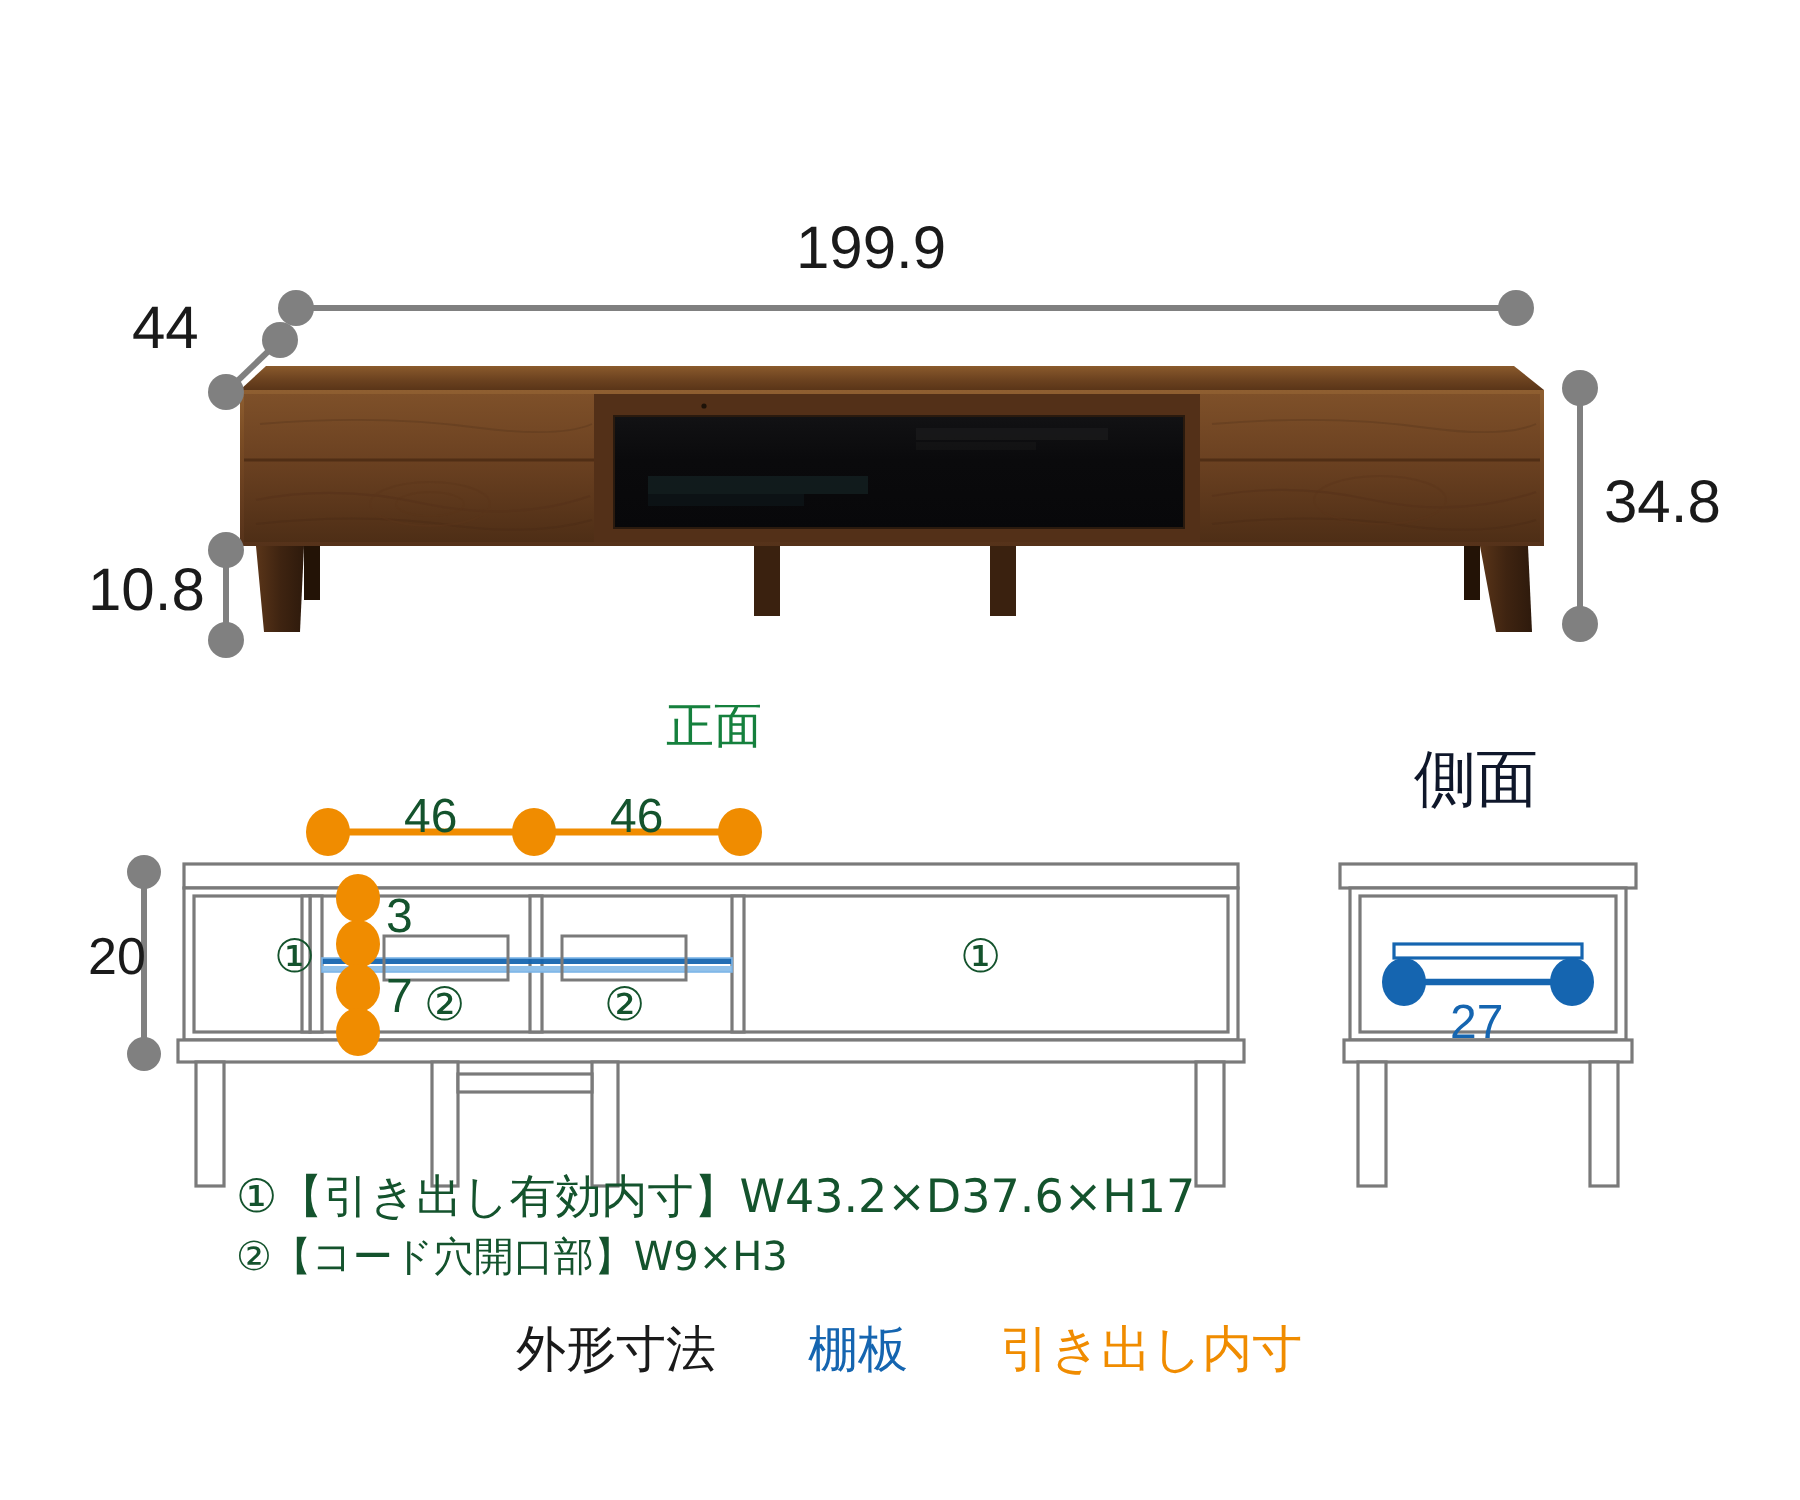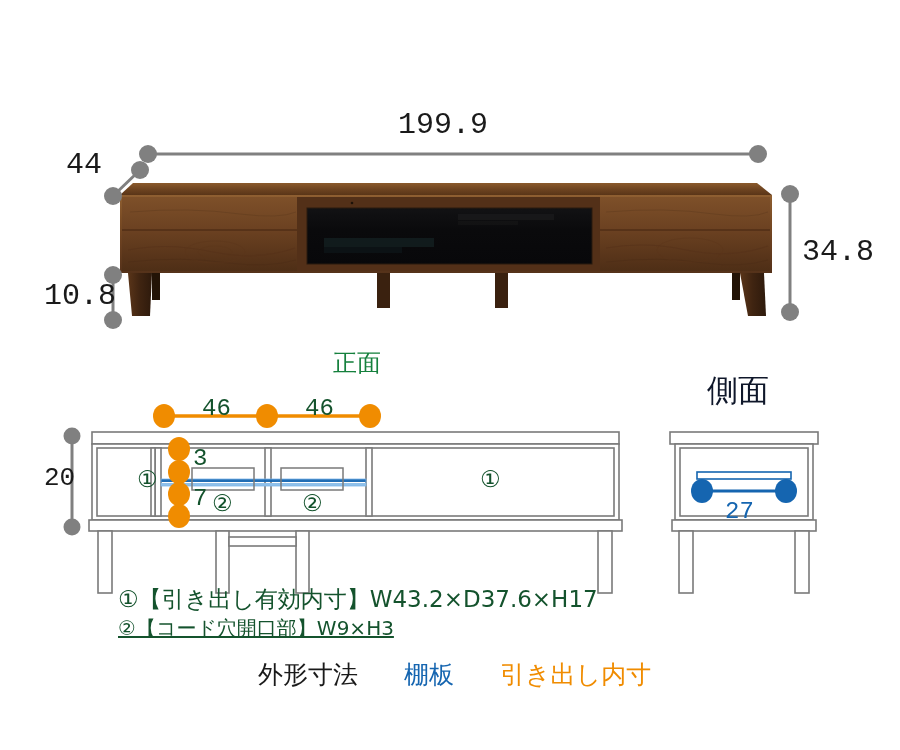--- a/index.html
+++ b/index.html
@@ -6,21 +6,21 @@
   body{
     width:900px;height:750px;
     background:#ffffff;
     font-family:"Liberation Sans","DejaVu Sans",sans-serif;
     overflow:hidden;
     position:relative;
   }
   #stage{position:absolute;left:0;top:0;width:900px;height:750px;}
   .abs{position:absolute;}
   .dimtext{
-    font-family:Liberation Mono, monospace;
+    font-family:Liberation Sans, sans-serif;
     color:#1a1a1a;
     white-space:nowrap;
     line-height:1;
   }
   .jp{font-family:"DejaVu Sans","Liberation Sans",sans-serif;white-space:nowrap;line-height:1;}
   .orange{color:#14532d;}
   .blue{color:#1565B0;text-align:center;}
   svg{display:block;overflow:visible;}
 </style>
 </head>
@@ -221,21 +221,21 @@
         <ellipse cx="47" cy="96" rx="11" ry="12" fill="#1565B0"></ellipse>
         <ellipse cx="131" cy="96" rx="11" ry="12" fill="#1565B0"></ellipse>
       </g>
     </svg>
 
     <div class="abs dimtext blue" style="left:70px;top:105px;font-size:24px;">27</div>
   </div>
 
   <div class="abs" style="left:118px;top:588px;">
     <div class="jp orange" style="font-size:23px;margin-bottom:7px;">①【引き出し有効内寸】W43.2×D37.6×H17</div>
-    <div class="jp orange" style="font-size:20px;text-decoration:underline;">②【コード穴開口部】W9×H3</div>
+    <div class="jp orange" style="font-size:20px;">②【コード穴開口部】W9×H3</div>
   </div>
 
   <div class="abs" style="left:258px;top:662px;display:flex;align-items:baseline;gap:46px;">
     <span class="jp" style="font-size:25px;color:#1a1a1a;">外形寸法</span>
     <span class="jp" style="font-size:25px;color:#1565B0;">棚板</span>
     <span class="jp" style="font-size:25px;color:#F08C00;">引き出し内寸</span>
   </div>
 
 </div>
 

